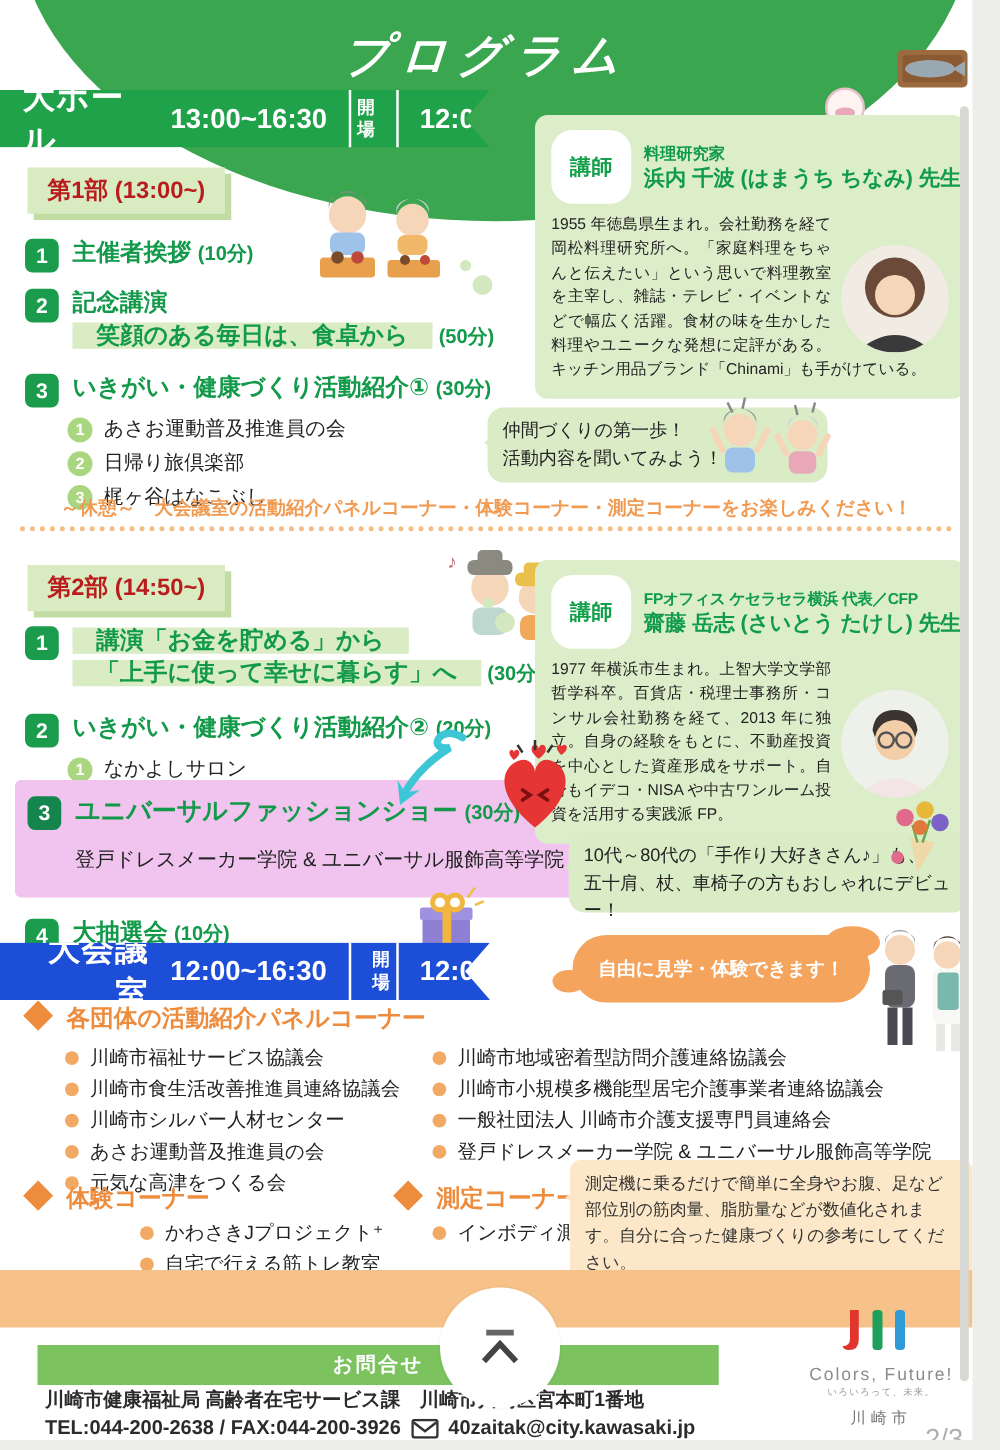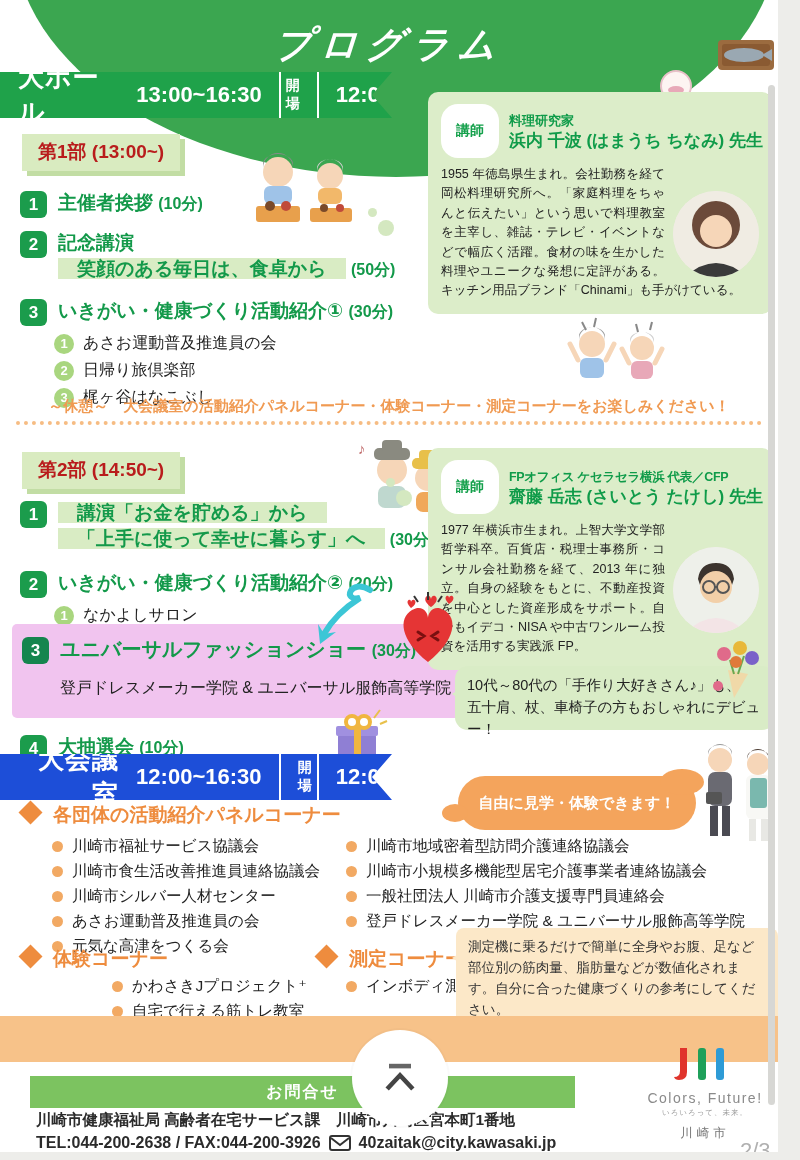--- a/index.html
+++ b/index.html
@@ -35,21 +35,21 @@
   .stxt { font-size:16px; color:#222; }
 
   .dots i { display:block; border-radius:50%; background:#d4e8c0; }
 
   .break-line { position:absolute; left:0; width:778px; text-align:center; color:#f09a52; font-weight:800; font-size:15px; }
   .dotline { position:absolute; border-top:4px dotted #f6bc83; }
 
   
   .card { position:absolute; width:344px; background:#dcedc9; border-radius:10px; padding:12px 13px 13px; }
   .card-head { display:flex; gap:10px; align-items:center; margin-bottom:7px; }
-  .pill { flex:0 0 auto; background:#fff; color:#14a04b; font-weight:800; font-size:14px; border-radius:17px; padding:18px 15px; }
+  .pill { flex:0 0 auto; background:#fff; color:#14a04b; font-weight:800; font-size:17px; border-radius:17px; padding:18px 15px; }
   .lrole { color:#0f9b49; font-weight:800; font-size:13px; line-height:1.25; white-space:nowrap; }
   .lname { color:#0f9b49; font-weight:800; font-size:17px; line-height:1.25; white-space:nowrap; }
   .bio { font-size:12.5px; line-height:1.55; color:#222; text-align:justify; }
   .avatar { float:right; width:86px; height:86px; border-radius:50%; margin:26px 0 4px 8px; overflow:hidden; background:#efece4; }
 
   
   .bubble { position:absolute; background:#d9ecc6; border-radius:13px; padding:9px 12px; font-size:14.5px; color:#222; line-height:1.5; }
   .bubble:before { content:""; position:absolute; left:-11px; top:20px; border:8px solid transparent; border-right:12px solid #d9ecc6; }
 
   .pinkbox { position:absolute; left:12px; top:624px; width:448px; height:94px; background:#f1c4ef; border-radius:5px; }
@@ -57,21 +57,21 @@
   
   .diamond { width:17px; height:17px; background:#ee8c3e; transform:rotate(45deg); }
   .ohead { color:#ee8c3e; font-weight:800; font-size:19px; }
   .brow { display:flex; align-items:center; gap:9px; height:25px; }
   .bdot { width:11px; height:11px; border-radius:50%; background:#f2a963; flex:0 0 auto; }
   .btxt { font-size:15.5px; color:#222; white-space:nowrap; }
 
   .note { position:absolute; left:456px; top:928px; width:322px; background:#fce8c8; border-radius:8px; padding:9px 12px; font-size:13.5px; line-height:1.55; color:#333; }
   .note:before { content:""; position:absolute; left:-12px; top:22px; border:8px solid transparent; border-right:13px solid #fce8c8; }
 
-  .cloud { position:absolute; left:458px; top:748px; width:238px; height:54px; background:#f4a45c; border-radius:28px; display:flex; align-items:center; justify-content:center; color:#fff; font-weight:800; font-size:15px;margin-top:28px; }
+  .cloud { position:absolute; left:458px; top:748px; width:238px; height:54px; background:#f4a45c; border-radius:28px; display:flex; align-items:center; justify-content:center; color:#fff; font-weight:800; font-size:15px; }
   .cloud:before { content:""; position:absolute; left:-16px; bottom:8px; width:26px; height:18px; background:#f4a45c; border-radius:50%; }
   .cloud:after { content:""; position:absolute; right:-8px; top:-7px; width:44px; height:26px; background:#f4a45c; border-radius:50%; }
 
   .band { position:absolute; left:0; top:1016px; width:778px; height:46px; background:#f7c289; }
   .topcircle { position:absolute; left:352px; top:1030px; width:96px; height:96px; background:#fff; border-radius:50%; box-shadow:0 0 0 2px rgba(0,0,0,0.02); display:flex; align-items:center; justify-content:center; z-index:6; cursor:pointer; }
   .contactbar { position:absolute; left:30px; top:1076px; width:545px; height:32px; background:#7cc360; color:#fff; font-weight:800; font-size:16px; display:flex; align-items:center; justify-content:center; letter-spacing:2px; }
   .addr { position:absolute; left:36px; top:1110px; font-size:15.5px; color:#2b2b2b; font-weight:600; }
   .telline { position:absolute; left:36px; top:1134px; display:flex; align-items:center; gap:8px; font-size:16px; color:#2b2b2b; font-weight:600; }
 
   .logo { position:absolute; left:630px; top:1046px; width:150px; text-align:center; }
@@ -168,20 +168,24 @@
         <circle cx="43" cy="43" r="43" fill="#f0ece3"></circle>
         <circle cx="43" cy="34" r="24" fill="#6b4a3a"></circle>
         <circle cx="43" cy="40" r="16" fill="#f6d6b8"></circle>
         <path d="M27 34 q4 -14 16 -12 q14 -2 16 12 l0 -10 q-6 -12 -16 -12 q-10 0 -16 12 z" fill="#6b4a3a"></path>
         <path d="M12 86 q31 -28 62 0 z" fill="#3a3a3a"></path>
       </svg>
     </div>
     <p class="bio">1955 年徳島県生まれ。会社勤務を経て岡松料理研究所へ。「家庭料理をちゃんと伝えたい」という思いで料理教室を主宰し、雑誌・テレビ・イベントなどで幅広く活躍。食材の味を生かした料理やユニークな発想に定評がある。キッチン用品ブランド「Chinami」も手がけている。</p>
   </div>
 
+  <div class="bubble" style="left:390px;top:326px;width:272px;height:60px;">
+    <div>仲間づくりの第一歩！</div>
+    <div>活動内容を聞いてみよう！</div>
+  </div>
   <svg class="abs" style="left:566px;top:316px;z-index:3;" width="100" height="78" viewBox="0 0 100 78">
     <line x1="16" y1="6" x2="20" y2="14" stroke="#888" stroke-width="2"></line>
       <line x1="30" y1="2" x2="28" y2="11" stroke="#888" stroke-width="2"></line>
     <circle cx="26" cy="28" r="13" fill="#f6d6b8"></circle>
       <path d="M13 24 a13 13 0 0 1 26 0 v-4 a13 9 0 0 0 -26 0 z" fill="#9a9a9a"></path>
     <rect x="14" y="42" width="24" height="20" rx="6" fill="#9fc3e8"></rect>
     <line x1="12" y1="44" x2="4" y2="28" stroke="#f6d6b8" stroke-width="5" stroke-linecap="round"></line>
     <line x1="40" y1="44" x2="48" y2="28" stroke="#f6d6b8" stroke-width="5" stroke-linecap="round"></line>
     <line x1="70" y1="8" x2="72" y2="16" stroke="#888" stroke-width="2"></line>
       <line x1="86" y1="6" x2="84" y2="14" stroke="#888" stroke-width="2"></line>

